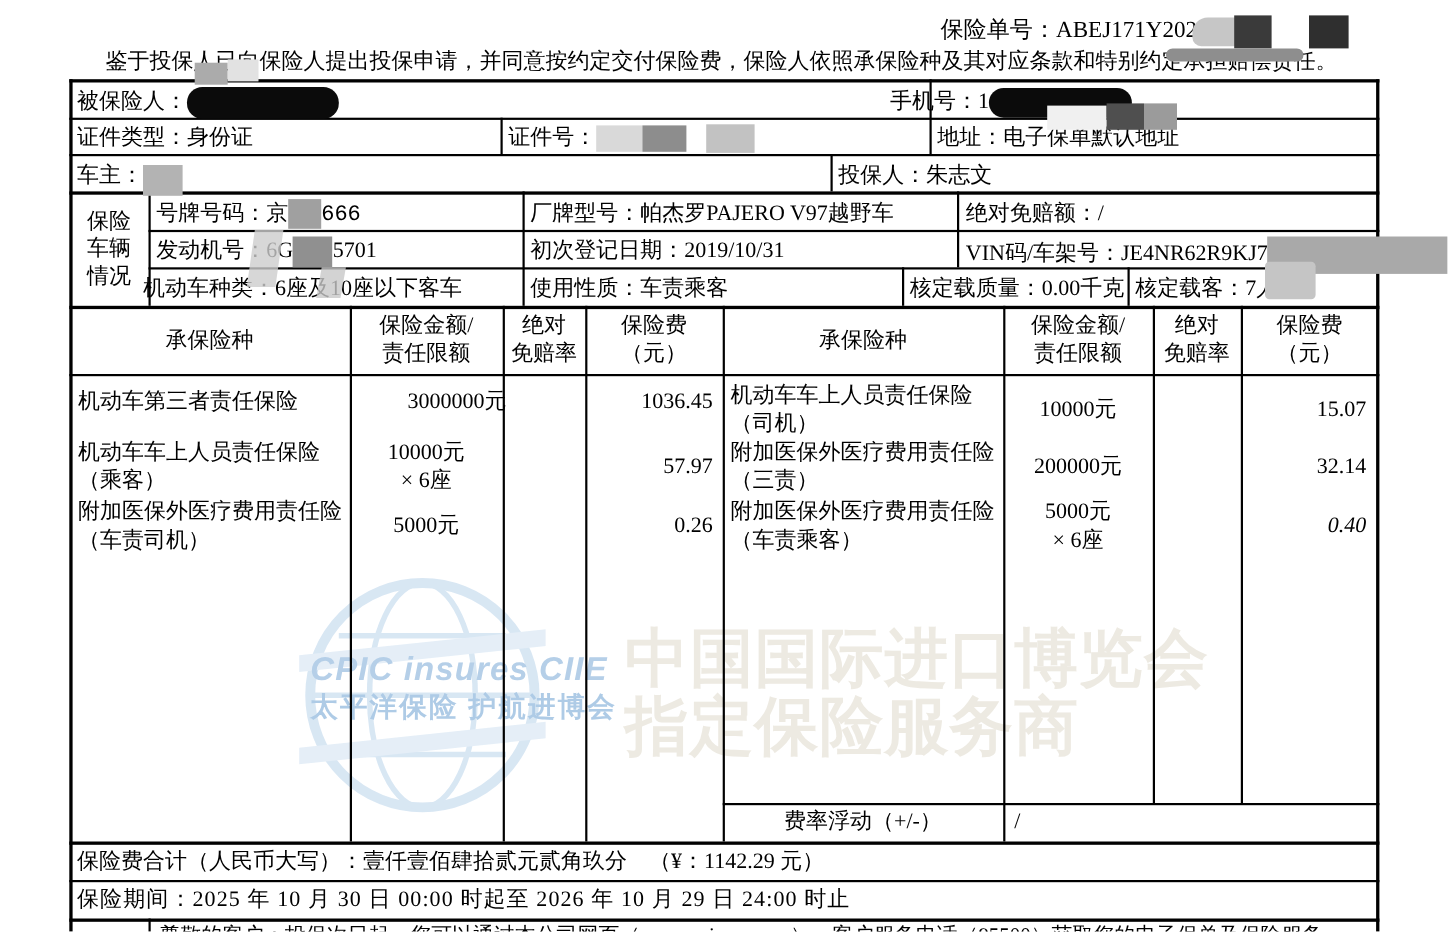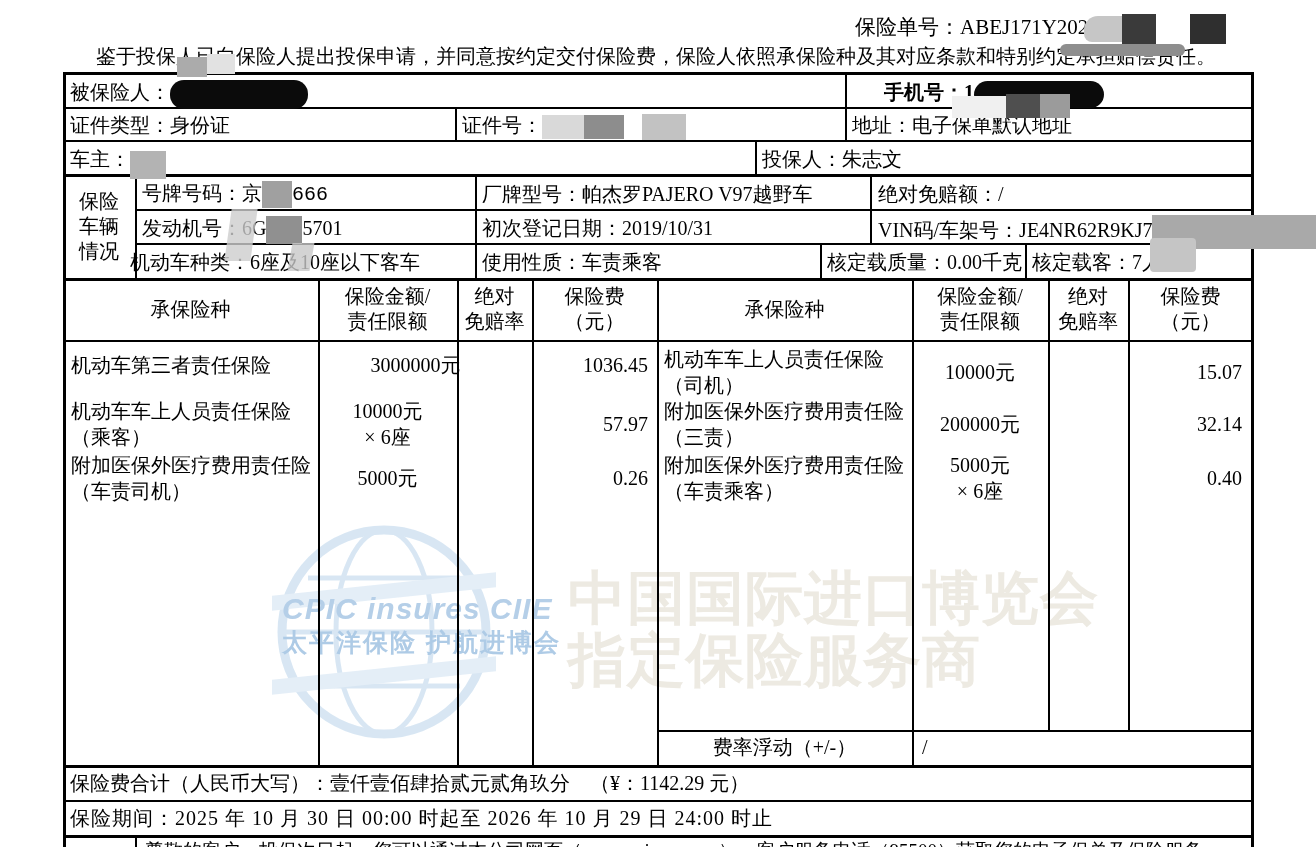--- a/index.html
+++ b/index.html
@@ -55,21 +55,21 @@
   </div>
   <div class="rd" style="left:1060px;top:44px;width:125px;height:12px;background:#8e8e8e;border-radius:6px;"></div>
 
   <div class="t" style="left:96px;top:43px;">鉴于投保人已向保险人提出投保申请，并同意按约定交付保险费，保险人依照承保险种及其对应条款和特别约定承担赔偿责任。</div>
   <div class="rd" style="left:177px;top:57px;width:30px;height:20px;background:#ababab;"></div>
   <div class="rd" style="left:207px;top:54px;width:28px;height:20px;background:#e2e2e2;"></div>
 
   <div class="t" style="left:70px;top:79px;">
     <span>被保险人：</span><span class="ird blob" style="width:138px;height:29px;"></span>
   </div>
-  <div class="t" style="left:884px;top:79px;font-weight:bold;">
+  <div class="t" style="left:809px;top:79px;">
     <span>手机号：</span><span>1</span><span class="ird blob" style="width:130px;height:27px;"></span>
   </div>
   <div class="rd" style="left:952px;top:96px;width:54px;height:22px;background:#f0f0f0;"></div>
   <div class="rd" style="left:1006px;top:94px;width:34px;height:24px;background:#4f4f4f;"></div>
   <div class="rd" style="left:1040px;top:94px;width:30px;height:24px;background:#9b9b9b;"></div>
 
   <div class="t" style="left:70px;top:112px;">证件类型：身份证</div>
   <div class="t" style="left:462px;top:112px;">
     <span>证件号：</span><span class="ird" style="width:42px;height:24px;background:#d9d9d9;"></span><span class="ird" style="width:40px;height:24px;background:#8d8d8d;"></span><span class="ird" style="width:18px;height:24px;"></span><span class="ird" style="width:44px;height:26px;background:#c2c2c2;"></span>
   </div>
@@ -143,21 +143,21 @@
 
   <div class="t pre" style="left:664px;top:398px;width:245px;white-space:pre-line;">附加医保外医疗费用责任险
 （三责）</div>
   <div class="amt pre" style="left:914px;top:411px;width:132px;">200000元</div>
   <div class="fee" style="left:1130px;top:411px;width:112px;">32.14</div>
 
   <div class="t pre" style="left:664px;top:452px;width:245px;white-space:pre-line;">附加医保外医疗费用责任险
 （车责乘客）</div>
   <div class="amt pre" style="left:914px;top:452px;width:132px;">5000元
 × 6座</div>
-  <div class="fee" style="left:1130px;top:465px;width:112px;">0.40</div>
+  <div class="fee" style="left:1130px;top:465px;width:112px;font-style:italic;">0.40</div>
 
   <div class="cellc" style="left:657px;top:730px;width:255px;height:35px;">费率浮动（+/-）</div>
   <div class="t" style="left:922px;top:734px;">/</div>
 
   <div class="t" style="left:70px;top:770px;">保险费合计（人民币大写）：壹仟壹佰肆拾贰元贰角玖分</div>
   <div class="t" style="left:590px;top:770px;">（¥：1142.29 元）</div>
   <div class="t" style="left:70px;top:805px;letter-spacing:1px;">保险期间：2025 年 10 月 30 日 00:00 时起至 2026 年 10 月 29 日 24:00 时止</div>
   <div class="t" style="left:145px;top:838px;font-size:19px;">尊敬的客户：投保次日起，您可以通过本公司网页（www.cpic.com.cn）、客户服务电话（95500）获取您的电子保单及保险服务</div>
 
 <div class="gl" style="left: 63px; top: 72px; width: 3px; height: 775px;"></div>

